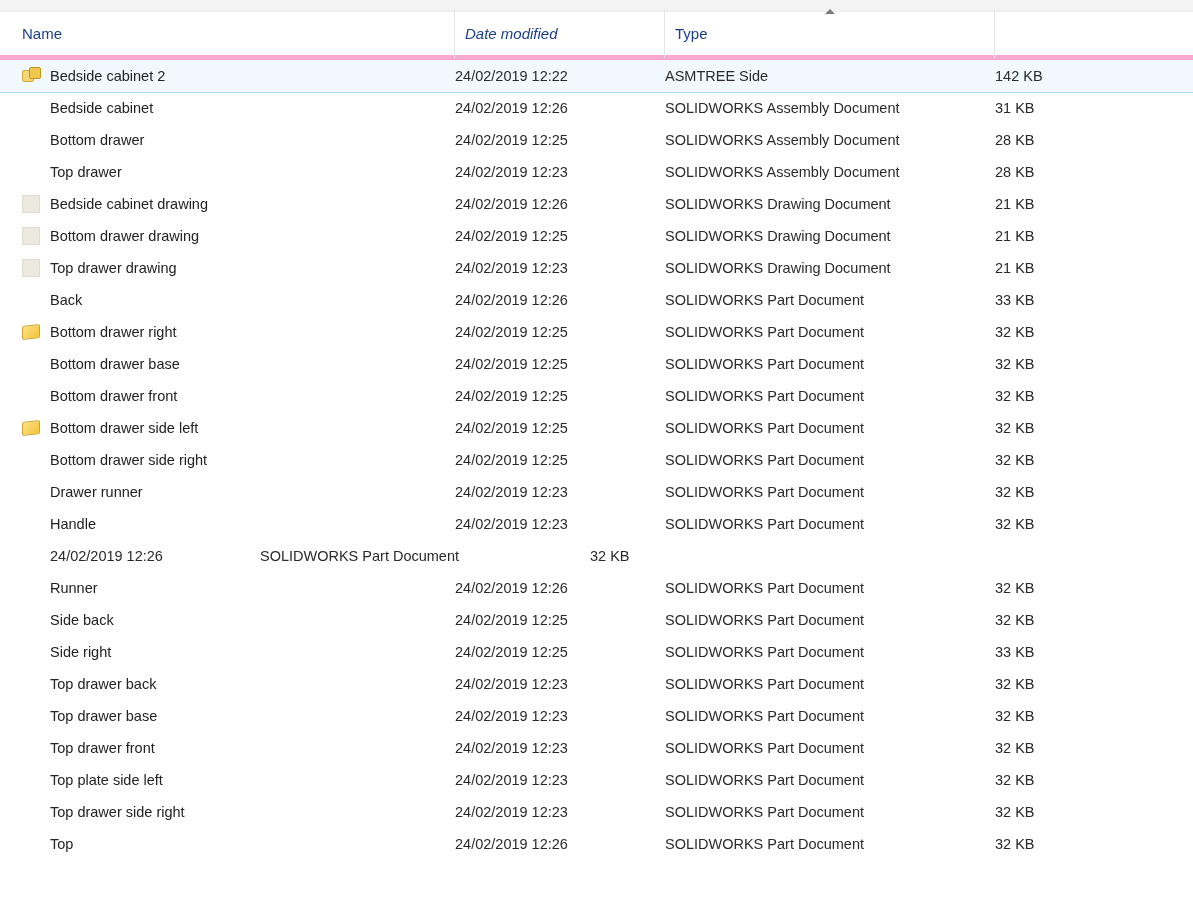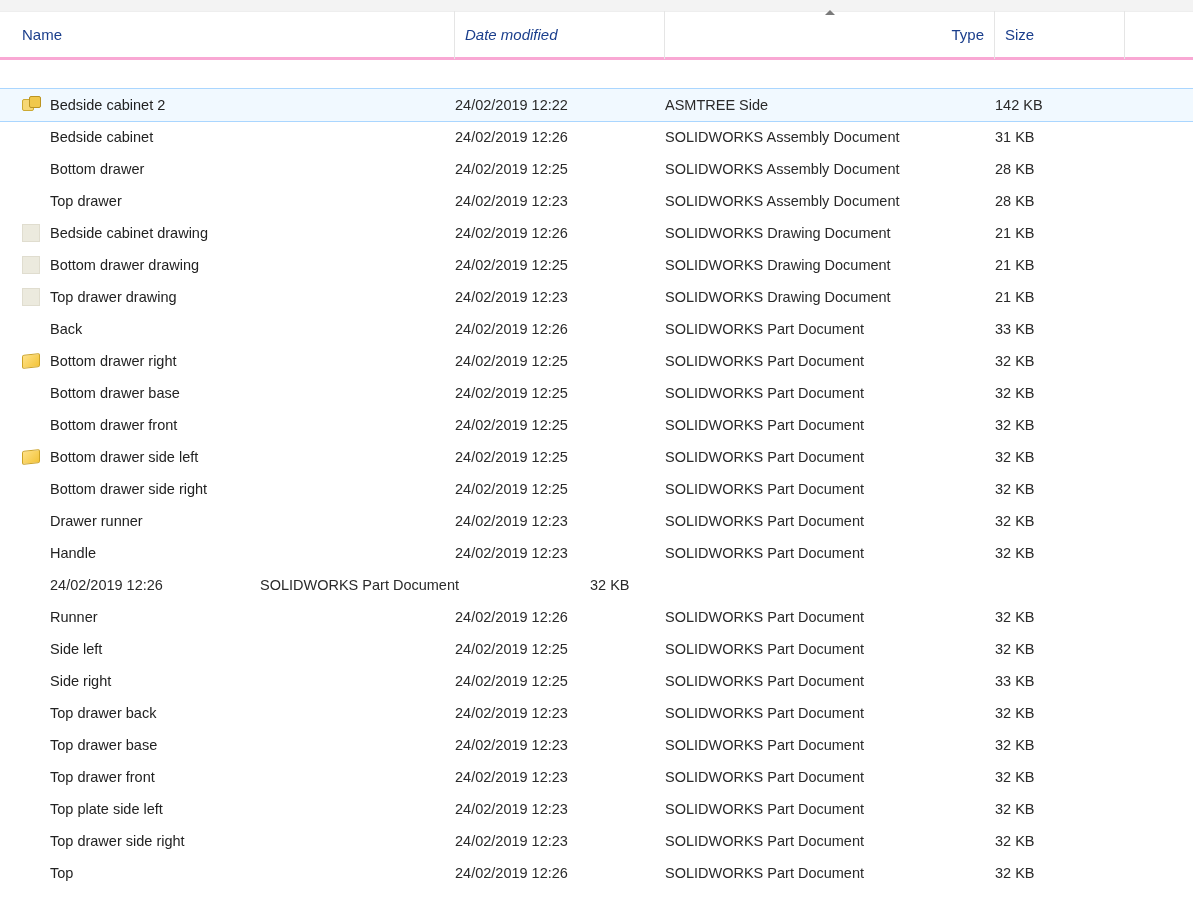--- a/index.html
+++ b/index.html
@@ -11,37 +11,37 @@
       width: 1193px;
     }
     .toolbar {
       height: 12px;
       background: #f3f3f3;
       border-bottom: 1px solid #eee;
     }
     .header {
       display: flex;
       height: 48px;
-      border-bottom: 3px solid #f9a8d4;
+      border-bottom: 5px solid #f9a8d4;
       align-items: center;
       position: relative;
     }
     .header-cell {
       color: #1a3e8c;
       font-size: 15px;
       padding: 0 10px;
       line-height: 48px;
       border-right: 1px solid #e5e5e5;
       position: relative;
       cursor: pointer;
       user-select: none;
     }
     .hc-name { width: 455px; padding-left: 22px; }
     .hc-date { width: 210px; font-style: italic; }
-    .hc-type { width: 330px; text-align: right; }
+    .hc-type { width: 330px; }
     .hc-size { width: 130px; }
     .sort-arrow {
       position: absolute;
       top: -1px;
       left: 50%;
       transform: translateX(-50%);
       width: 0; height: 0;
       border-left: 5px solid transparent;
       border-right: 5px solid transparent;
       border-bottom: 5px solid #7a7a7a;
@@ -49,21 +49,20 @@
     .files { }
     .row {
       display: flex;
       align-items: center;
       height: 32px;
       padding-left: 22px;
     }
     .row.selected {
       background: #f1f9ff;
       outline: 1px solid #aad6ff;
-      margin-top: 29px;
     }
     .icon-slot {
       width: 28px;
       height: 20px;
       display: flex;
       align-items: center;
       justify-content: flex-start;
       flex-shrink: 0;
     }
     .col-name {
@@ -124,21 +123,20 @@
 
 <div class="toolbar"></div>
 
 <div class="header">
   <div class="header-cell hc-name">Name</div>
   <div class="header-cell hc-date">Date modified</div>
   <div class="header-cell hc-type">
     <span class="sort-arrow"></span>
     <span>Type</span>
   </div>
-  <div class="header-cell hc-size">Size</div>
 </div>
 
 <div class="files" id="files">
     <div class="row selected">
       <span class="icon-slot">
         <span class="ic-asm"></span>
       </span>
       <span class="col-name">Bedside cabinet 2</span>
       <span class="col-date">24/02/2019 12:22</span>
       <span class="col-type">ASMTREE Side</span>
@@ -260,21 +258,21 @@
     </div>
     <div class="row">
       <span class="icon-slot"></span>
       <span class="col-name">Runner</span>
       <span class="col-date">24/02/2019 12:26</span>
       <span class="col-type">SOLIDWORKS Part Document</span>
       <span class="col-size">32 KB</span>
     </div>
     <div class="row">
       <span class="icon-slot"></span>
-      <span class="col-name">Side left</span>
+      <span class="col-name">Side back</span>
       <span class="col-date">24/02/2019 12:25</span>
       <span class="col-type">SOLIDWORKS Part Document</span>
       <span class="col-size">32 KB</span>
     </div>
     <div class="row">
       <span class="icon-slot"></span>
       <span class="col-name">Side right</span>
       <span class="col-date">24/02/2019 12:25</span>
       <span class="col-type">SOLIDWORKS Part Document</span>
       <span class="col-size">33 KB</span>

